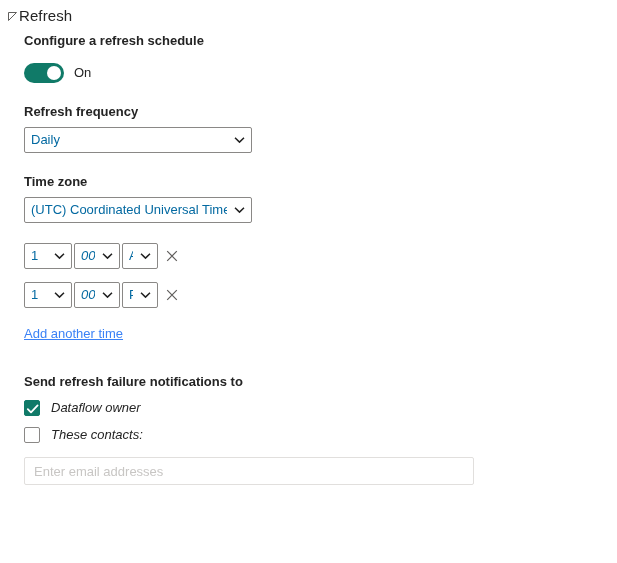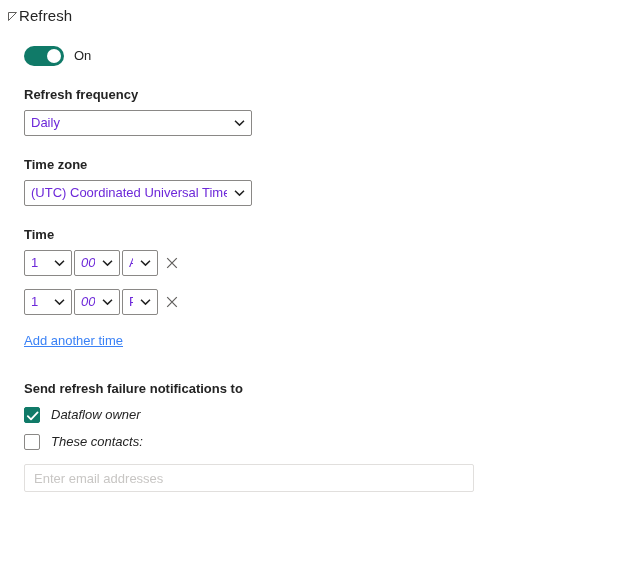--- a/index.html
+++ b/index.html
@@ -113,21 +113,21 @@
   .select-wrap {
     position: relative;
     display: inline-block;
   }
   select.styled {
     appearance: none;
     -webkit-appearance: none;
     -moz-appearance: none;
     font-family: "Liberation Sans", sans-serif;
     font-size: 13px;
-    color: #6d28d9;
+    color: #0369a1;
     background: #ffffff;
     border: 1px solid #8a8886;
     border-radius: 2px;
     height: 26px;
     line-height: 24px;
     padding: 0 24px 4px 6px;
     box-sizing: border-box;
     cursor: pointer;
     outline: none;
   }
@@ -237,20 +237,21 @@
   <span class="collapse-icon">
     <svg width="13" height="13" viewBox="0 0 13 13" aria-hidden="true">
       <path d="M10.5 2.5 L2.5 10.5 L2.5 2.5 Z" fill="none" stroke="#605e5c" stroke-width="1"></path>
     </svg>
   </span>
   <span class="panel-title">Refresh</span>
 </div>
 
 <div class="body">
 
+  <div class="section-heading">Configure a refresh schedule</div>
 
 
   <div class="toggle-row">
     <div class="toggle">
       <div class="knob"></div>
     </div>
     <span class="toggle-label">On</span>
   </div>
 
   <div class="field-block">
@@ -275,21 +276,20 @@
       </select>
       <span class="chev">
         <svg width="11" height="7" viewBox="0 0 11 7">
             <path d="M1 1.2 L5.5 5.6 L10 1.2" fill="none" stroke="#242424" stroke-width="1.5"></path>
           </svg>
       </span>
     </span>
   </div>
 
   <div class="field-block">
-    <div class="field-label">Time</div>
 
     
     <div class="time-row">
       <span class="select-wrap">
         <select class="styled sel-hour">
           <option>1</option>
         </select>
         <span class="chev">
           <svg width="11" height="7" viewBox="0 0 11 7">
               <path d="M1 1.2 L5.5 5.6 L10 1.2" fill="none" stroke="#242424" stroke-width="1.5"></path>

